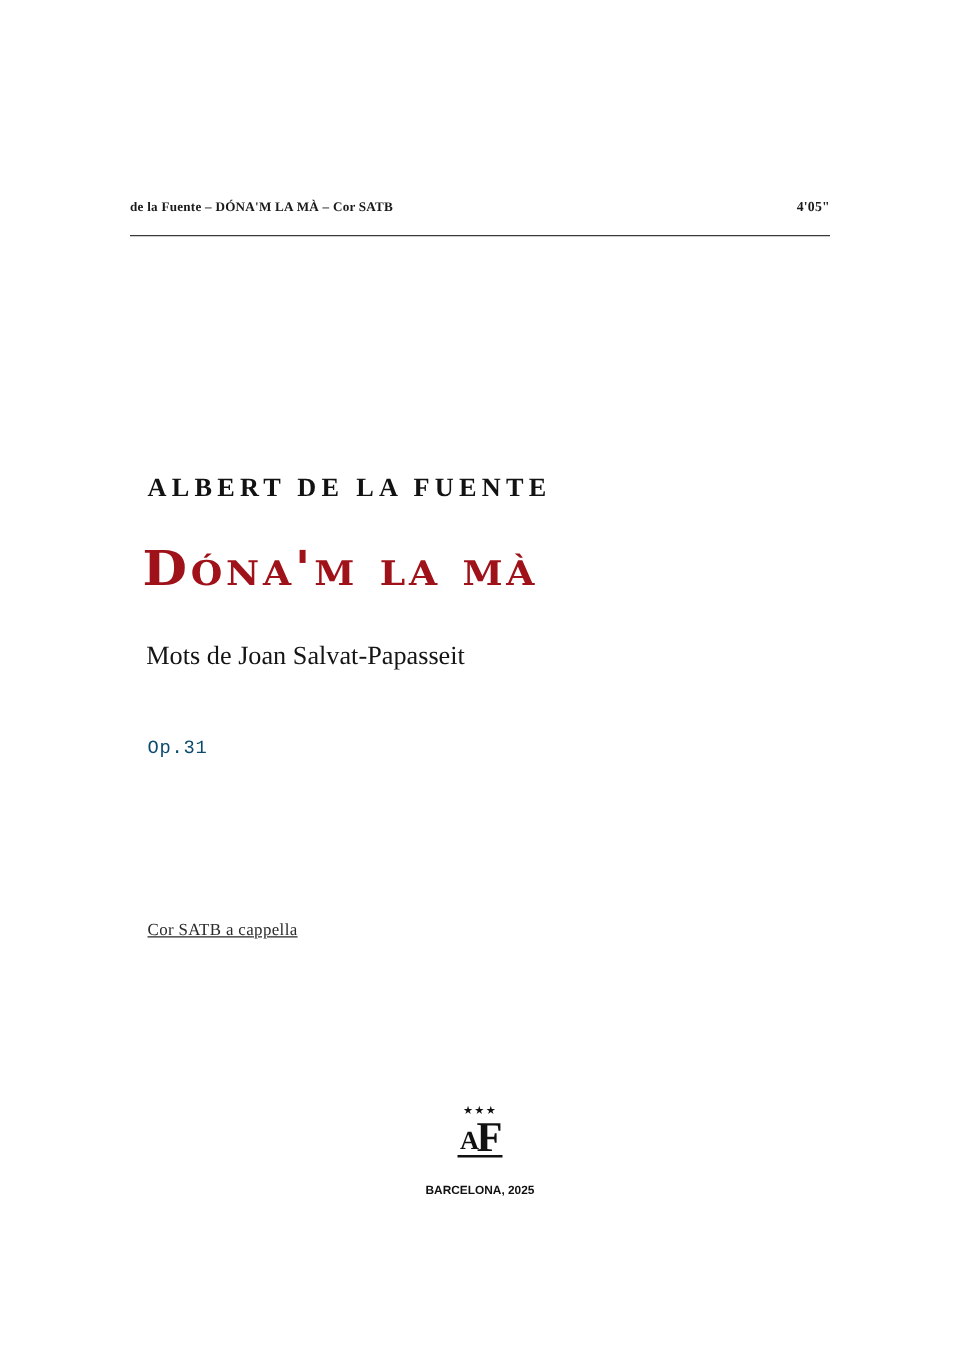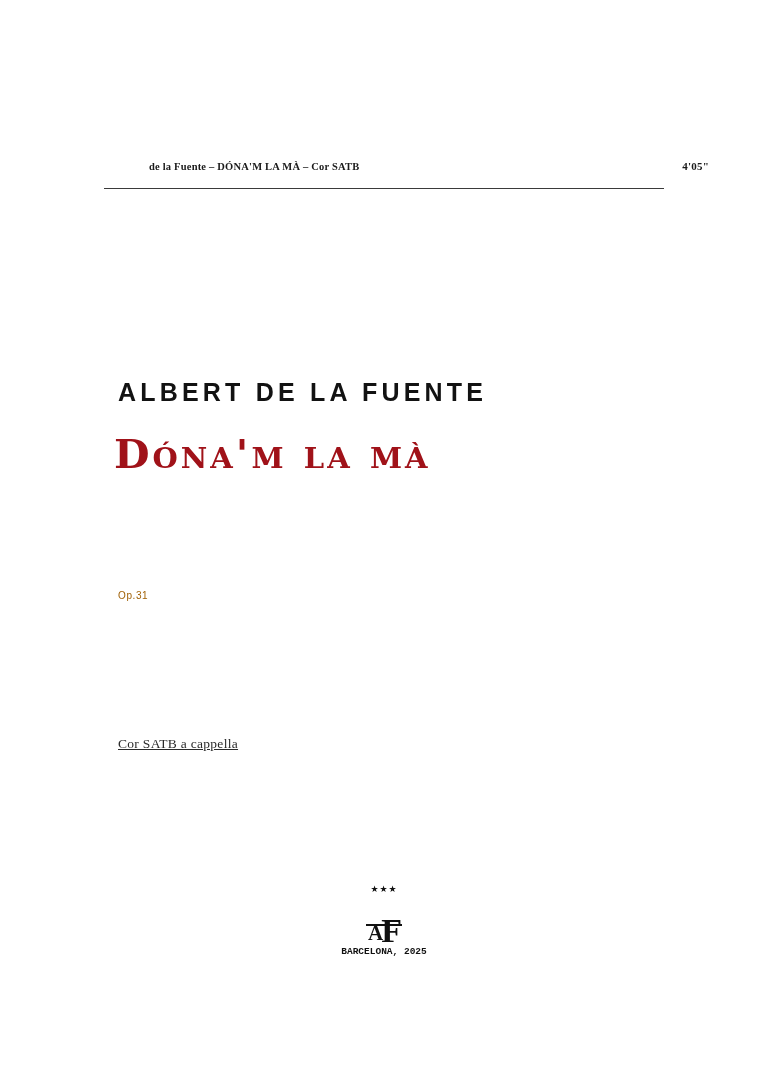--- a/index.html
+++ b/index.html
@@ -28,42 +28,41 @@
     top: 160px;
     width: 560px;
     display: flex;
     align-items: flex-end;
     justify-content: space-between;
     font-family: "Liberation Serif", serif;
     font-weight: bold;
     font-size: 10.5px;
     letter-spacing: 0.2px;
     color: #1a1a1a;
-    margin-left: 45px;
   }
   .header-left { white-space: nowrap; }
   .header-right { white-space: nowrap; font-size: 11px; }
 
   .header-rule {
     position: absolute;
     left: 104px;
     top: 188px;
     width: 560px;
     height: 1px;
     background: #3a3a3a;
   }
 
   
   .composer {
     position: absolute;
     left: 118px;
     top: 378px;
-    font-family: Liberation Sans, sans-serif;
-    font-weight: bold;
-    font-size: 25px;
+    font-family: Liberation Serif, serif;
+    font-weight: bold;
+    font-size: 21px;
     letter-spacing: 4.2px;
     color: #121212;
     white-space: nowrap;
   }
 
   .work-title {
     position: absolute;
     left: 114px;
     top: 432px;
     font-family: "DejaVu Serif", serif;
@@ -84,24 +83,24 @@
     font-family: "Liberation Serif", serif;
     font-size: 21px;
     color: #151515;
     white-space: nowrap;
   }
 
   .opus {
     position: absolute;
     left: 118px;
     top: 590px;
-    font-family: Liberation Sans, sans-serif;
-    font-size: 10px;
+    font-family: Liberation Mono, monospace;
+    font-size: 15px;
     letter-spacing: 0.6px;
-    color: #a16207;
+    color: #0c4a6e;
     white-space: nowrap;
   }
 
   .instrumentation {
     position: absolute;
     left: 118px;
     top: 736px;
     font-family: "Liberation Serif", serif;
     font-size: 13.5px;
     letter-spacing: 0.3px;
@@ -141,37 +140,36 @@
     top: 8px;
     left: 0;
     width: 74px;
     text-align: center;
     font-family: "Liberation Serif", serif;
     font-weight: bold;
     font-size: 34px;
     line-height: 38px;
     color: #111;
     letter-spacing: -2px;
-    margin-top: 20px;
   }
   .logo-letters .small-a {
     font-size: 21px;
     vertical-align: 2px;
   }
   .logo-rule {
     position: absolute;
     left: 19px;
     top: 40px;
     width: 36px;
     height: 1.5px;
     background: #111;
   }
   .imprint {
     margin-top: 2px;
-    font-family: Liberation Mono, monospace;
+    font-family: Liberation Sans, sans-serif;
     font-weight: bold;
     font-size: 9.5px;
     line-height: 12px;
     color: #111;
   }
 </style>
 </head>
 <body>
 
 <div class="page">
@@ -179,20 +177,21 @@
   <div class="header">
     <div class="header-left">de la Fuente – DÓNA'M LA MÀ – Cor SATB</div>
     <div class="header-right">4'05"</div>
   </div>
   <div class="header-rule"></div>
 
   <div class="composer">ALBERT DE LA FUENTE</div>
 
   <div class="work-title">Dóna'm la mà</div>
 
+  <div class="lyricist">Mots de Joan Salvat-Papasseit</div>
 
   <div class="opus">Op.31</div>
 
   <div class="instrumentation">Cor SATB a cappella</div>
 
   <div class="logo-block">
     <div class="logo-mark">
       <div class="logo-stars">★★★</div>
       <div class="logo-letters"><span class="small-a">A</span><span>F</span></div>
       <div class="logo-rule"></div>

